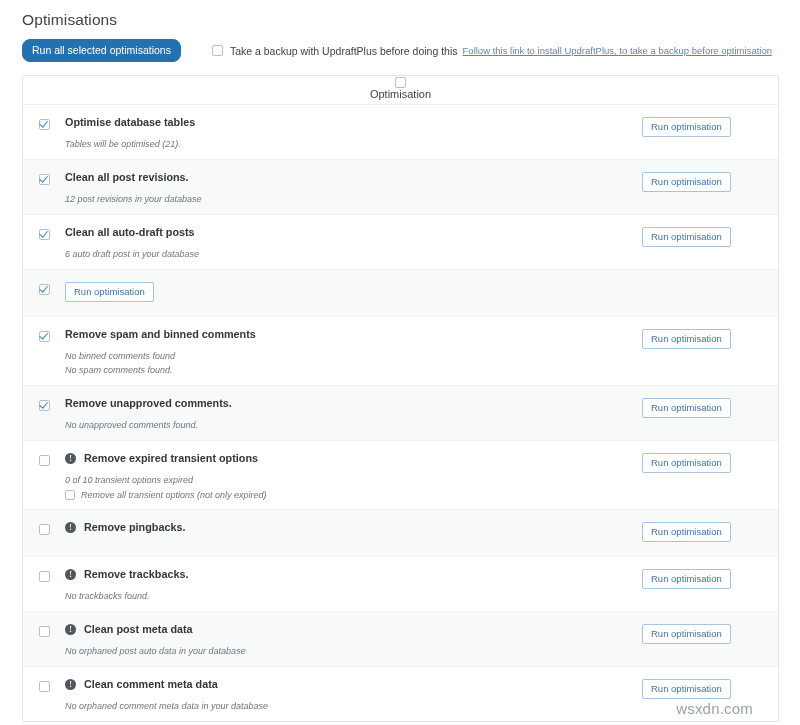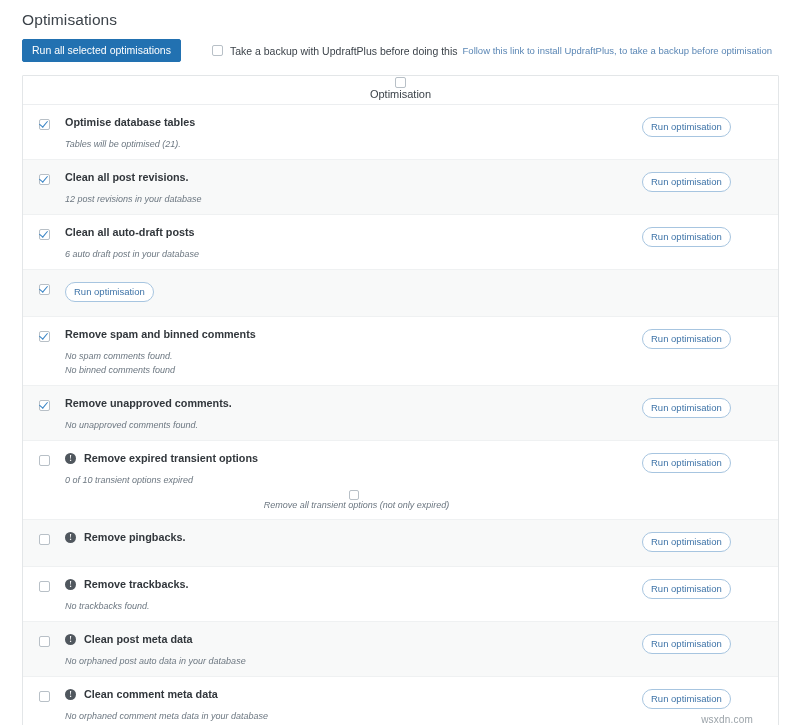--- a/index.html
+++ b/index.html
@@ -32,21 +32,21 @@
     left: 22px; top: 39px;
     display: flex;
     align-items: center;
     height: 23px;
   }
   .btn-primary {
     height: 23px;
     padding: 0 9px;
     background: #2271b1;
     border: 1px solid #2271b1;
-    border-radius: 2px;
+    border-radius: 8px;
     color: #ffffff;
     font-size: 10.5px;
     font-family: "Liberation Sans", sans-serif;
     line-height: 21px;
     cursor: pointer;
     white-space: nowrap;
   }
   .backup-wrap {
     display: flex;
     align-items: center;
@@ -75,20 +75,21 @@
     transform: rotate(40deg);
   }
   .backup-label {
     font-size: 10.5px;
     color: #3c434a;
     margin-left: 7px;
   }
   .backup-link {
     font-size: 9.5px;
     color: #5b87b5;
+    text-decoration: underline;
     margin-left: 5px;
     cursor: pointer;
   }
 
   
   .opt-table {
     position: absolute;
     left: 22px; top: 75px;
     width: 757px;
     border: 1px solid #e3e6e8;
@@ -161,21 +162,20 @@
     color: #6c7781;
     margin-top: 9px;
     line-height: 12px;
   }
   .opt-note + .opt-note { margin-top: 2px; }
 
   .sub-check {
     display: flex;
     align-items: center;
     margin-top: 4px;
-    flex-direction: column;
   }
   .sub-check .cb { width: 10px; height: 10px; min-width: 10px; }
   .sub-check-label {
     font-size: 9px;
     font-style: italic;
     color: #6c7781;
     margin-left: 6px;
   }
 
   .col-action {
@@ -183,34 +183,34 @@
     min-width: 136px;
     padding-top: 12px;
     display: flex;
     justify-content: flex-start;
   }
   .btn-secondary {
     height: 20px;
     padding: 0 8px;
     background: #ffffff;
     border: 1px solid #a7c5e0;
-    border-radius: 10px;
+    border-radius: 2px;
     color: #3f74a8;
     font-size: 9.5px;
     font-family: "Liberation Sans", sans-serif;
     line-height: 18px;
     cursor: pointer;
     white-space: nowrap;
   }
 
   
   .watermark {
     position: absolute;
-    right: 7px; bottom: 0;
-    font-size: 10px;
+    right: 7px; bottom: 8px;
+    font-size: 15px;
     color: #9aa2a8;
     letter-spacing: .2px;
   }
 </style>
 </head>
 <body>
 
 <div id="page">
 
   <div class="page-title">Optimisations</div>
@@ -285,22 +285,22 @@
           </div>
         </div>
         <div class="row">
           <div class="col-check">
             <input type="checkbox" class="cb" checked="" style="">
           </div>
           <div class="col-main">
             <div class="opt-name">
               <span>Remove spam and binned comments</span>
             </div>
+            <div class="opt-note">No binned comments found</div>
             <div class="opt-note">No spam comments found.</div>
-            <div class="opt-note">No binned comments found</div>
           </div>
           <div class="col-action">
             <button class="btn-secondary">Run optimisation</button>
           </div>
         </div>
         <div class="row alt">
           <div class="col-check">
             <input type="checkbox" class="cb" checked="" style="">
           </div>
           <div class="col-main">

